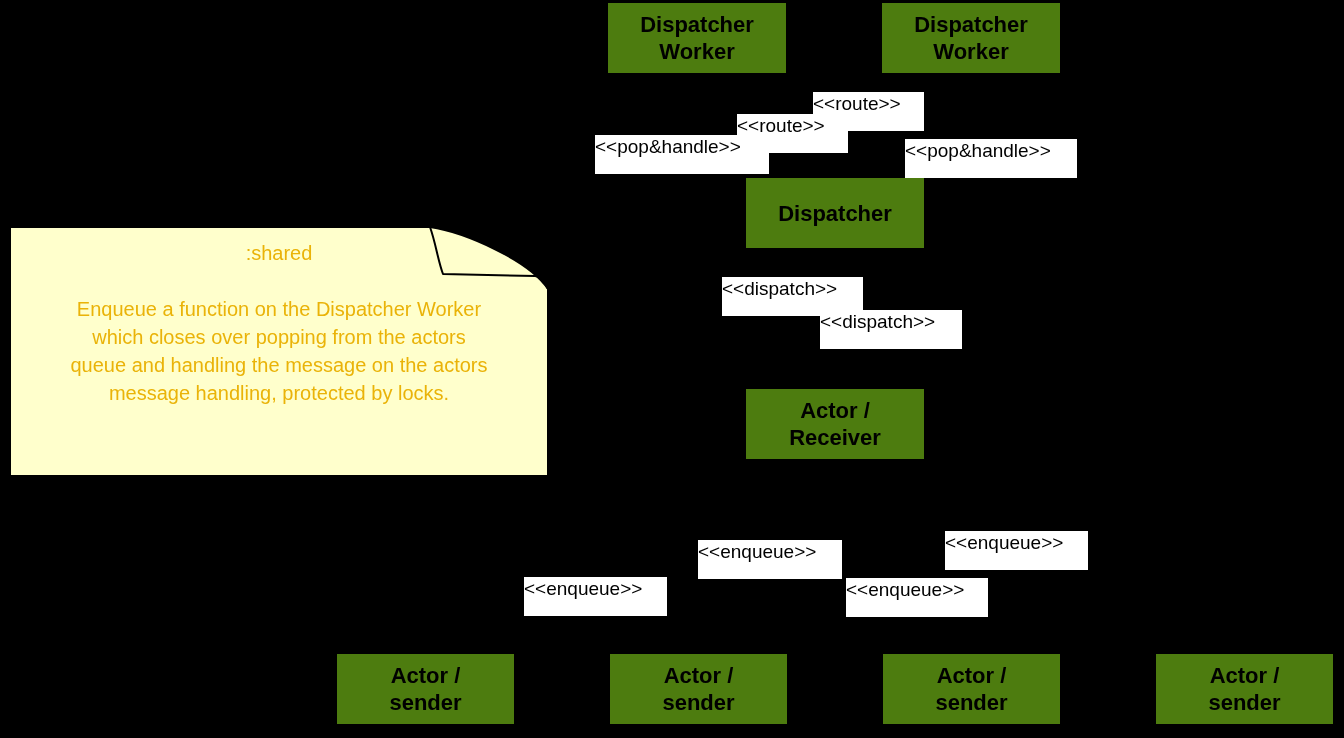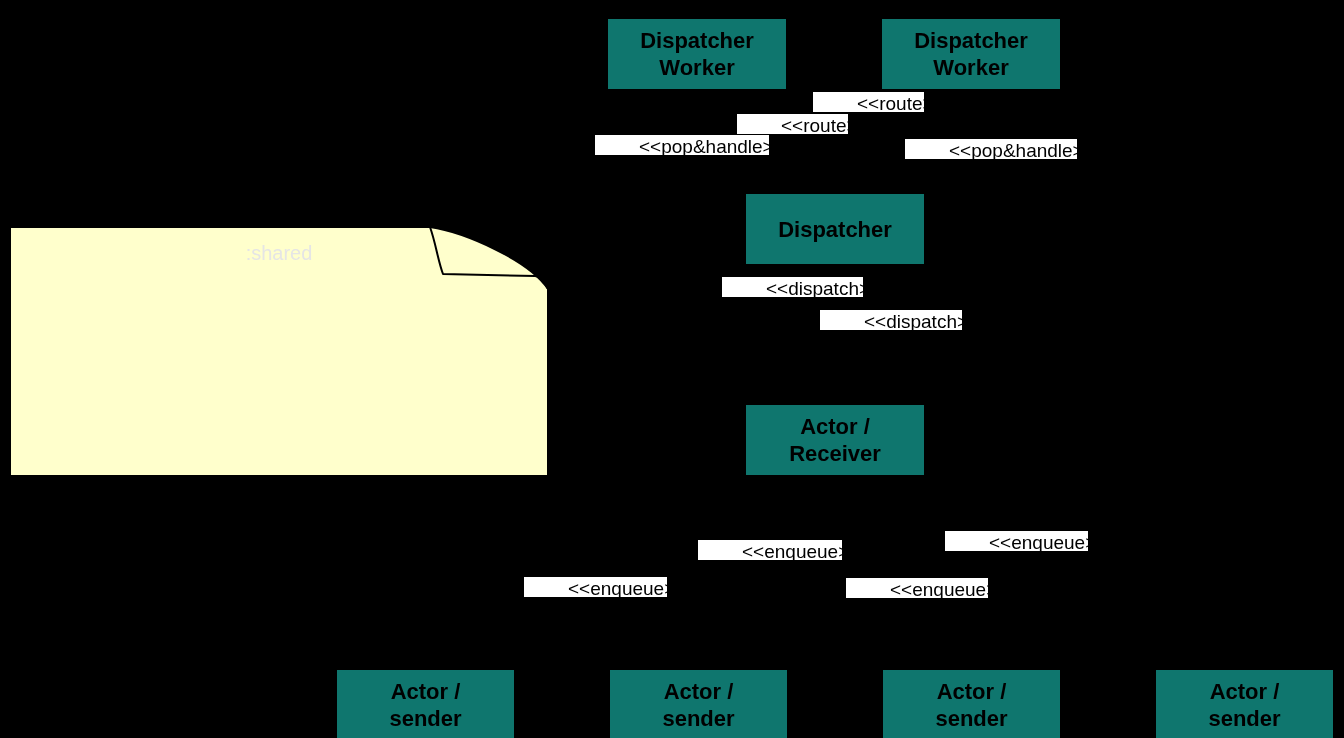--- a/index.html
+++ b/index.html
@@ -5,74 +5,76 @@
   html, body { margin: 0; padding: 0; }
   body {
     width: 1344px; height: 738px;
     background: #000000;
     position: relative;
     overflow: hidden;
     font-family: "Liberation Sans", sans-serif;
   }
   .node {
     position: absolute;
-    background: #0f766e;
+    background: #4d7c0f;
     color: #000000;
     display: flex;
     align-items: center;
     justify-content: center;
     text-align: center;
     font-weight: bold;
     font-size: 22px;
     line-height: 27px;
     white-space: pre-line;
     box-sizing: border-box;
-    margin-top: 16px;
   }
   .chip {
     position: absolute;
     background: #FFFFFF;
     color: #000000;
     font-size: 19px;
     line-height: 23px;
-    height: 20px;
+    height: 39px;
     text-align: left;
     white-space: nowrap;
     box-sizing: border-box;
-    padding-left: 44px;
   }
   .note-shape {
     position: absolute;
     left: 9px; top: 226px;
     width: 540px; height: 251px;
   }
   .note-text {
     position: absolute;
     left: 9px; top: 226px;
     width: 540px;
     padding-top: 13px;
     text-align: center;
-    color: #e5e5e5;
+    color: #eab308;
     font-size: 20px;
     line-height: 28px;
     box-sizing: border-box;
   }
   .note-title, .note-heading { margin: 0 0 28px 0; }
   .note-body { white-space: pre-line; }
 </style>
 </head>
 <body>
 
 <svg class="note-shape" viewBox="0 0 540 251" width="540" height="251">
   <path d="M 1,1 L 421,1 C 455,6 520,34 539,63 L 539,250 L 1,250 Z" fill="#FFFFCC" stroke="#000000" stroke-width="2" stroke-linejoin="round"></path>
   <path d="M 421,1 C 427,18 429,35 434,48 L 526,50 C 531,50 535,55 539,63" fill="none" stroke="#000000" stroke-width="2" stroke-linecap="round" stroke-linejoin="round"></path>
 </svg>
 
 <div class="note-text">
   <div class="note-title">:shared</div>
+  <div class="note-body">Enqueue a function on the Dispatcher Worker
+which closes over popping from the actors
+queue and handling the message on the actors
+message handling, protected by locks.</div>
 </div>
 
 <div class="node" style="left:608px; top:3px; width:178px; height:70px;">Dispatcher
 Worker</div>
 <div class="node" style="left:882px; top:3px; width:178px; height:70px;">Dispatcher
 Worker</div>
 
 <div class="chip" style="left:813px; top:92px; width:111px;">&lt;&lt;route&gt;&gt;</div>
 <div class="chip" style="left:737px; top:114px; width:111px;">&lt;&lt;route&gt;&gt;</div>
 <div class="chip" style="left:595px; top:135px; width:174px;">&lt;&lt;pop&amp;handle&gt;&gt;</div>

